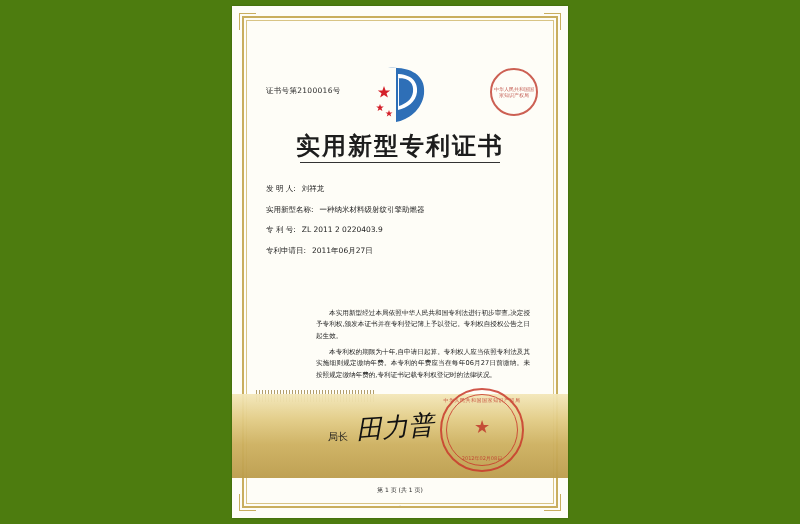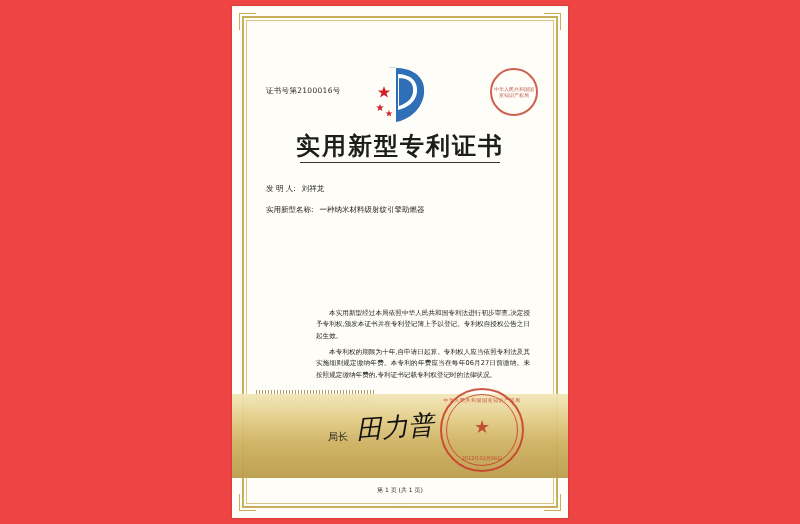--- a/index.html
+++ b/index.html
@@ -10,21 +10,21 @@
   body {
     width: 800px;
     height: 524px;
     overflow: hidden;
     font-family: "DejaVu Sans", sans-serif;
   }
   #page {
     position: relative;
     width: 800px;
     height: 524px;
-    background: #ef4444;
+    background: #4d7c0f;
   }
   
   .certificate {
     position: absolute;
     left: 232px;
     top: 6px;
     width: 336px;
     height: 512px;
     background: #fefdf7;
     box-shadow: 0 0 2px rgba(0,0,0,0.25);
@@ -296,20 +296,28 @@
 
     <div class="fields">
       <div class="field-row">
         <span class="field-label">发 明 人:</span>
         <span class="field-value">刘祥龙</span>
       </div>
       <div class="field-row">
         <span class="field-label">实用新型名称:</span>
         <span class="field-value">一种纳米材料级射纹引擎助燃器</span>
       </div>
+      <div class="field-row">
+        <span class="field-label">专 利 号:</span>
+        <span class="field-value">ZL 2011 2 0220403.9</span>
+      </div>
+      <div class="field-row">
+        <span class="field-label">专利申请日:</span>
+        <span class="field-value">2011年06月27日</span>
+      </div>
     </div>
 
     <div class="body-text">
       <p>本实用新型经过本局依照中华人民共和国专利法进行初步审查,决定授予专利权,颁发本证书并在专利登记簿上予以登记。专利权自授权公告之日起生效。</p>
       <p>本专利权的期限为十年,自申请日起算。专利权人应当依照专利法及其实施细则规定缴纳年费。本专利的年费应当在每年06月27日前缴纳。未按照规定缴纳年费的,专利证书记载专利权登记时的法律状况。</p>
     </div>
 
     <div class="guilloche"></div>
     <div class="gold-band"></div>
 

